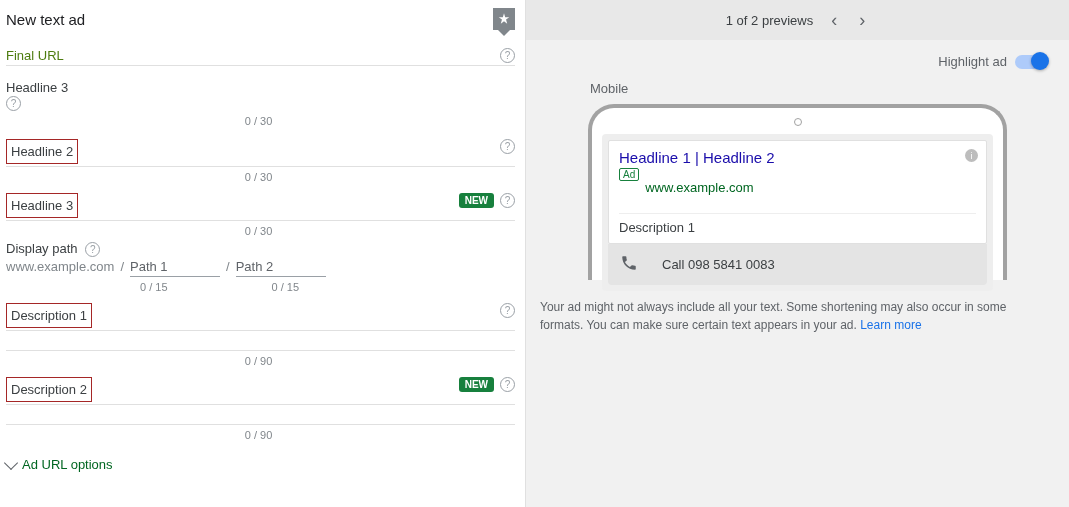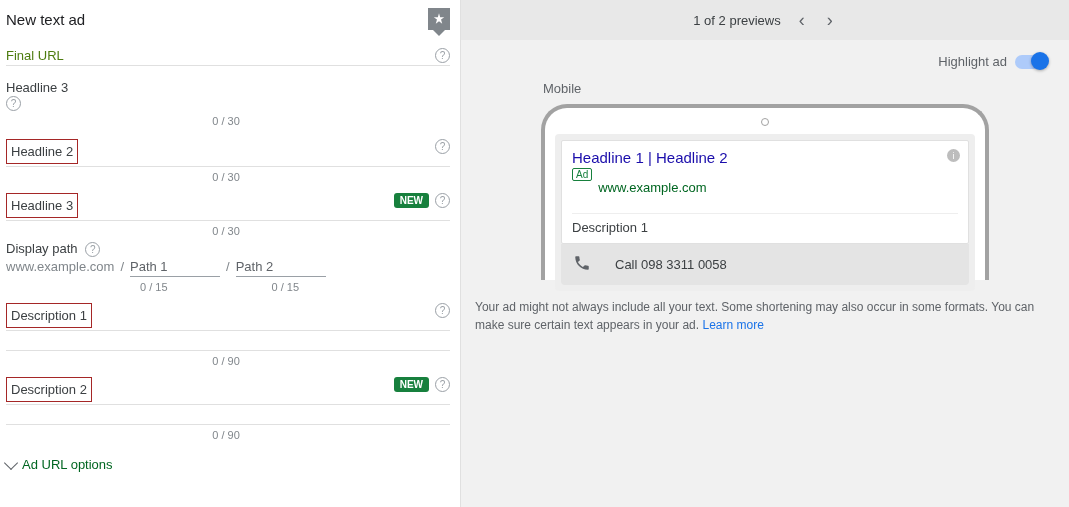--- a/index.html
+++ b/index.html
@@ -7,21 +7,21 @@
     font-family: Arial, Helvetica, sans-serif;
     font-size: 13px;
     color: #3c4043;
     width: 1069px;
     height: 507px;
     overflow: hidden;
     background: #fff;
   }
   .wrap { display: flex; height: 100%; }
   .left {
-    width: 460px;
+    width: 525px;
     padding: 4px 10px 0 6px;
     background: #fff;
     overflow-y: auto;
   }
   .right {
     flex: 1;
     background: #f1f1f1;
     border-left: 1px solid #e0e0e0;
     display: flex;
     flex-direction: column;
@@ -170,21 +170,21 @@
   .toggle::after {
     content: "";
     position: absolute;
     right: -2px; top: -3px;
     width: 18px; height: 18px;
     background: #1a73e8;
     border-radius: 50%;
     box-shadow: 0 1px 3px rgba(0,0,0,.3);
   }
   .preview-area {
-    padding: 0 80px;
+    padding: 0 62px;
   }
   .mobile-label {
     font-size: 13px;
     color: #5f6368;
     padding: 6px 0 8px 2px;
   }
   .phone {
     background: #fff;
     border: 4px solid #a2a2a2;
     border-bottom: none;
@@ -366,21 +366,21 @@
               <span class="ad-url">www.example.com</span>
             </div>
             <div class="ad-desc">Description 1</div>
           </div>
           <div class="call-row">
             <span class="phone-icon">
               <svg viewBox="0 0 24 24">
                   <path d="M6.6 10.8c1.4 2.8 3.8 5.1 6.6 6.6l2.2-2.2c.3-.3.7-.4 1-.2 1.1.4 2.4.6 3.6.6.6 0 1 .4 1 1V20c0 .6-.4 1-1 1C10.6 21 3 13.4 3 4c0-.6.4-1 1-1h3.5c.6 0 1 .4 1 1 0 1.2.2 2.5.6 3.6.1.4 0 .8-.2 1L6.6 10.8z"></path>
                 </svg>
             </span>
-            <span>Call 098 3311 0058</span>
+            <span>Call 098 5841 0083</span>
           </div>
         </div>
       </div>
     </div>
     <div class="disclaimer">
       <span>Your ad might not always include all your text. Some shortening may also occur in some formats. You can make sure certain text appears in your ad.</span>
       <a href="#">Learn more</a>
     </div>
   </div>
 </div>

